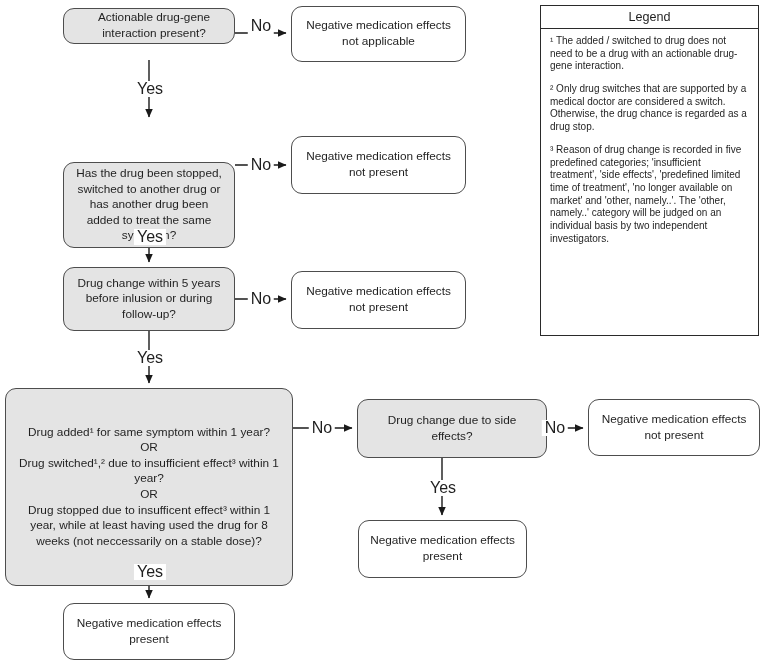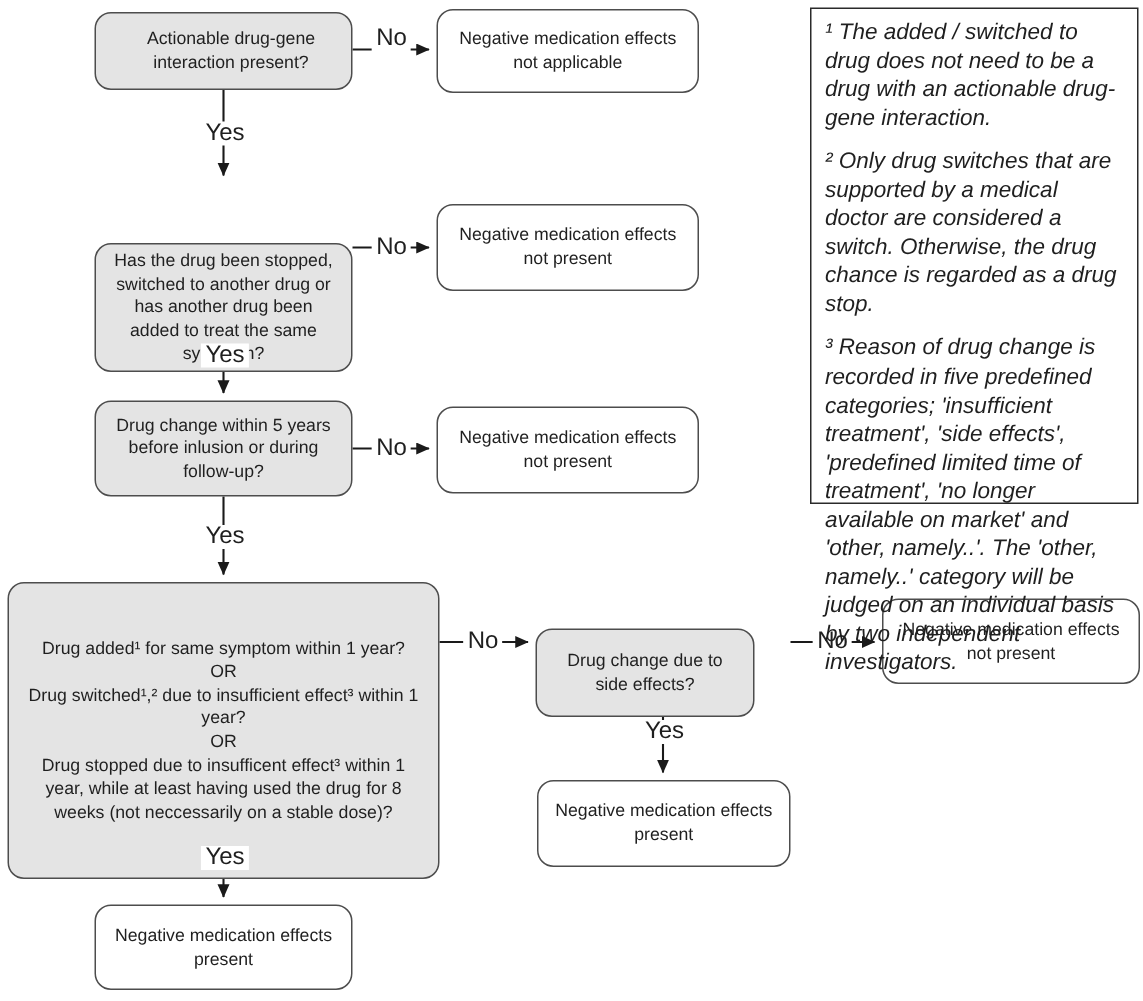--- a/index.html
+++ b/index.html
@@ -63,23 +63,22 @@
     text-align: center;
     font-size: 12.6px;
     padding: 4px 0 4px 0;
     border-bottom: 1.3px solid #2a2a2a;
   }
   .legend-body {
     padding: 6px 9px 6px 9px;
   }
   .legend-note {
     margin: 0 0 10px 0;
-    font-size: 15px;
+    font-size: 10px;
     line-height: 1.27;
-    font-style: italic;
   }
   .legend-note:last-child { margin-bottom: 0; }
 </style>
 </head>
 <body>
 
 <div class="canvas">
 
   <svg class="connectors" viewBox="0 0 762 667" xmlns="http://www.w3.org/2000/svg">
     <defs>
@@ -94,33 +93,33 @@
       <line x1="149" y1="208" x2="149" y2="262" marker-end="url(#arrow)"></line>
       <line x1="235" y1="299" x2="286" y2="299" marker-end="url(#arrow)"></line>
       <line x1="149" y1="331" x2="149" y2="383" marker-end="url(#arrow)"></line>
       <line x1="293" y1="428" x2="352" y2="428" marker-end="url(#arrow)"></line>
       <line x1="527" y1="428" x2="583" y2="428" marker-end="url(#arrow)"></line>
       <line x1="442" y1="458" x2="442" y2="515" marker-end="url(#arrow)"></line>
       <line x1="149" y1="542" x2="149" y2="598" marker-end="url(#arrow)"></line>
     </g>
   </svg>
 
-  <div class="node decision" style="left:63px; top:8px; width:172px; height:52px;padding-left:18px;">Actionable drug-gene interaction present?</div>
+  <div class="node decision" style="left:63px; top:8px; width:172px; height:36px;padding-left:18px;">Actionable drug-gene interaction present?</div>
 
   <div class="node decision" style="left:63px; top:122px; width:172px; height:86px;margin-top:40px;">Has the drug been stopped, switched to another drug or has another drug been added to treat the same symptom?</div>
 
   <div class="node decision" style="left:63px; top:267px; width:172px; height:64px;">Drug change within 5 years before inlusion or during follow-up?</div>
 
   <div class="node decision" style="left:5px; top:388px; width:288px; height:198px;">Drug added¹ for same symptom within 1 year?
 OR
 Drug switched¹,² due to insufficient effect³ within 1 year?
 OR
 Drug stopped due to insufficent effect³ within 1 year, while at least having used the drug for 8 weeks (not neccessarily on a stable dose)?</div>
 
-  <div class="node decision" style="left:357px; top:399px; width:146px; height:59px;margin-top:20px;">Drug change due to side effects?</div>
+  <div class="node decision" style="left:357px; top:399px; width:190px; height:59px;">Drug change due to side effects?</div>
 
   <div class="node terminal" style="left:291px; top:6px; width:175px; height:56px;">Negative medication effects not applicable</div>
 
   <div class="node terminal" style="left:291px; top:136px; width:175px; height:58px;">Negative medication effects not present</div>
 
   <div class="node terminal" style="left:291px; top:271px; width:175px; height:58px;">Negative medication effects not present</div>
 
   <div class="node terminal" style="left:588px; top:399px; width:172px; height:57px;">Negative medication effects not present</div>
 
   <div class="node terminal" style="left:358px; top:520px; width:169px; height:58px;">Negative medication effects present</div>
@@ -132,20 +131,21 @@
   <span class="edge-label" style="left:261px; top:165px;">No</span>
   <span class="edge-label" style="left:150px; top:237px;">Yes</span>
   <span class="edge-label" style="left:261px; top:299px;">No</span>
   <span class="edge-label" style="left:150px; top:358px;">Yes</span>
   <span class="edge-label" style="left:322px; top:428px;">No</span>
   <span class="edge-label" style="left:555px; top:428px;">No</span>
   <span class="edge-label" style="left:443px; top:488px;">Yes</span>
   <span class="edge-label" style="left:150px; top:572px;">Yes</span>
 
   <div class="legend">
+    <div class="legend-title">Legend</div>
     <div class="legend-body">
       <p class="legend-note">¹ The added / switched to drug does not need to be a drug with an actionable drug-gene interaction.</p>
       <p class="legend-note">² Only drug switches that are supported by a medical doctor are considered a switch. Otherwise, the drug chance is regarded as a drug stop.</p>
       <p class="legend-note">³ Reason of drug change is recorded in five predefined categories; 'insufficient treatment', 'side effects', 'predefined limited time of treatment', 'no longer available on market' and 'other, namely..'. The 'other, namely..' category will be judged on an individual basis by two independent investigators.</p>
     </div>
   </div>
 
 </div>
 
 </body></html>

